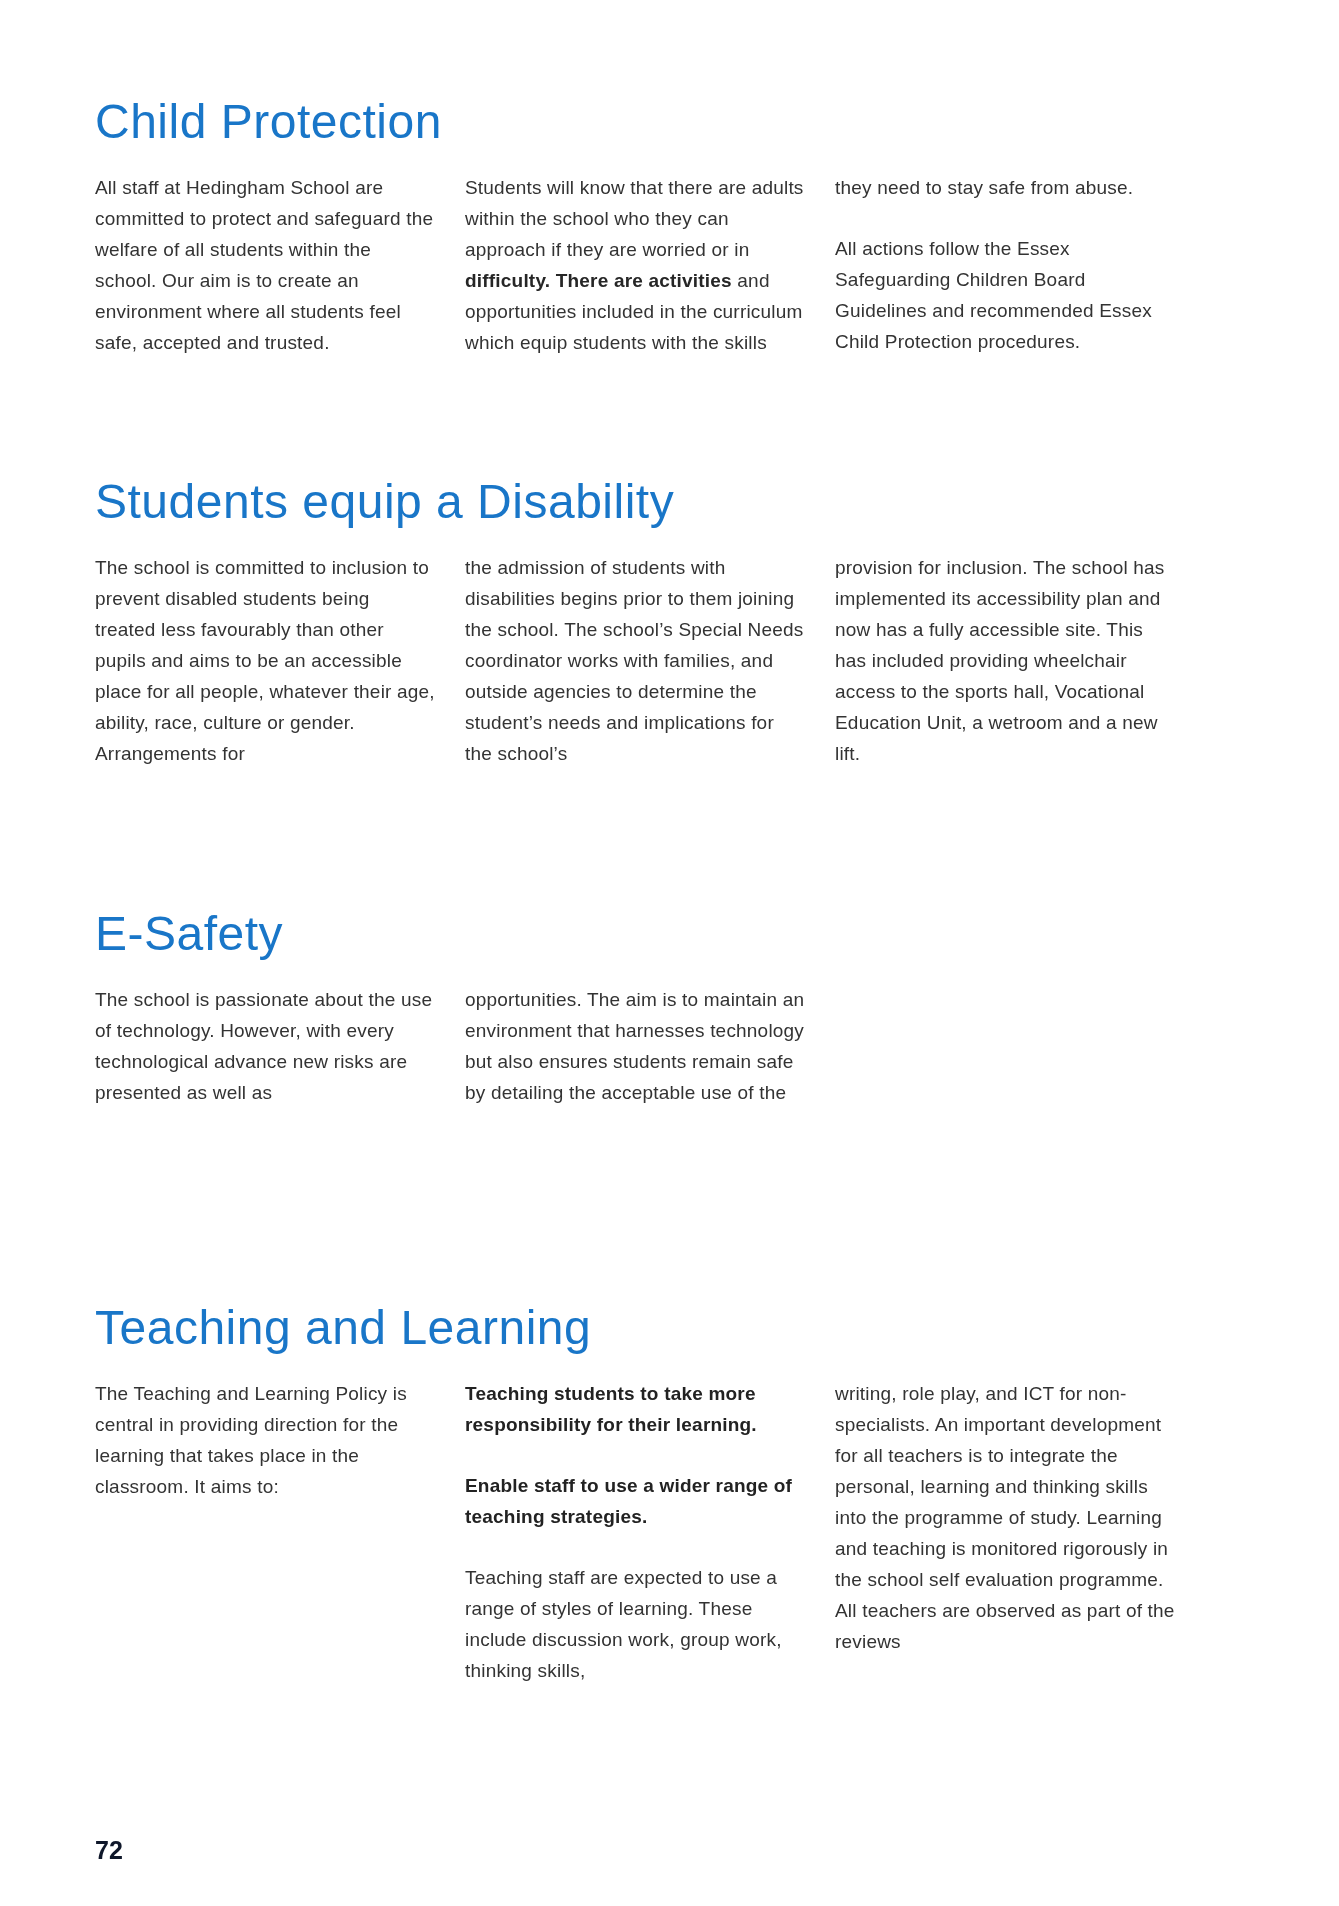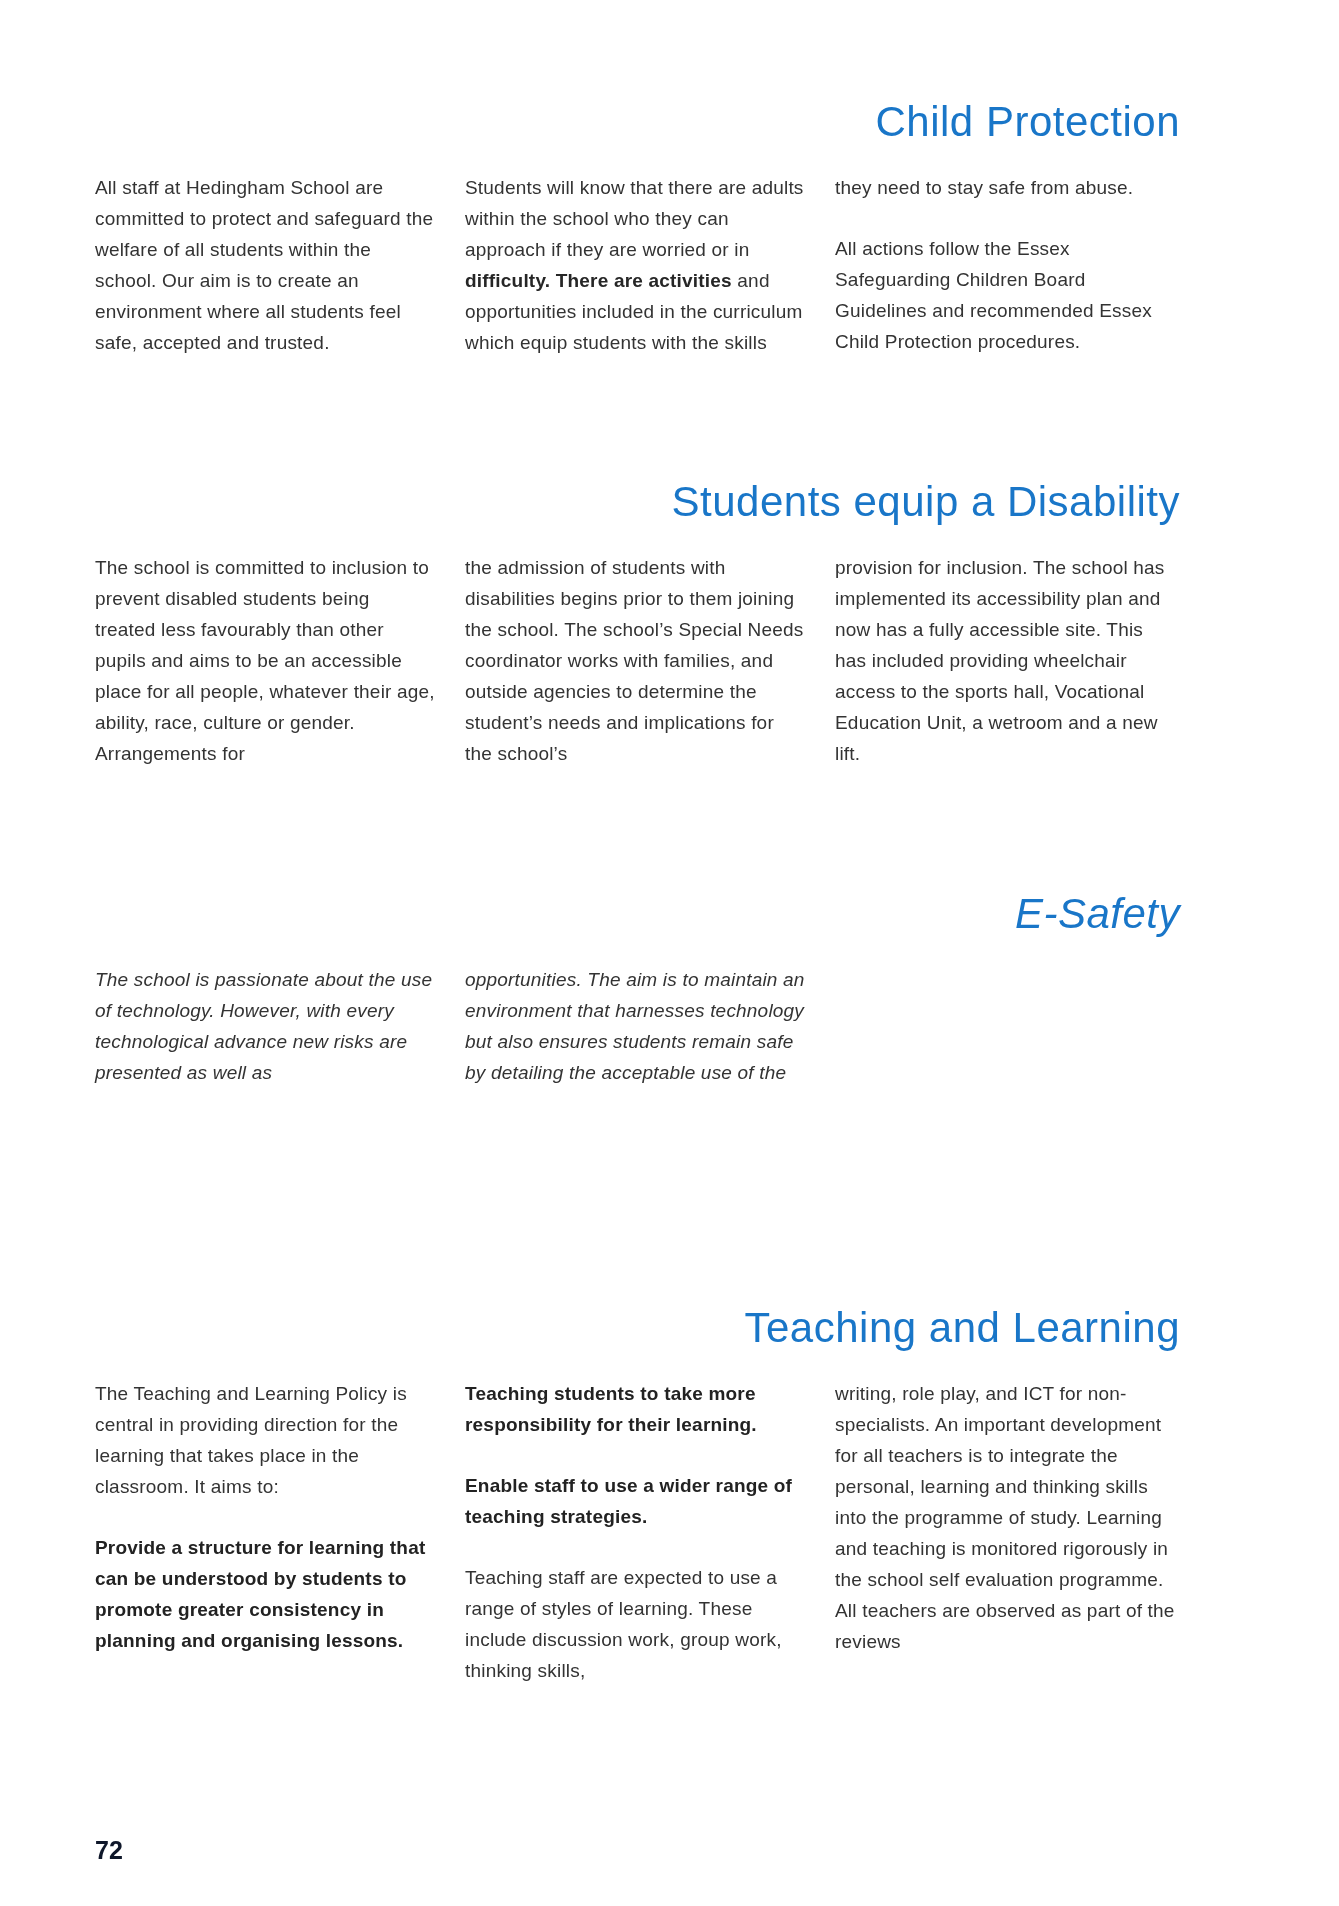--- a/index.html
+++ b/index.html
@@ -16,26 +16,25 @@
     color: #333333;
     overflow: hidden;
   }
   .doc-section {
     position: absolute;
     left: 95px;
     width: 1085px;
   }
   .heading {
     margin: 0 0 26px 0;
-    font-size: 42px;
+    font-size: 48px;
     line-height: 48px;
     font-weight: 400;
     letter-spacing: 0.5px;
     color: var(--accent, #1976C8);
-    text-align: right;
   }
   .cols {
     display: grid;
     grid-template-columns: repeat(3, 340px);
     column-gap: 30px;
     align-items: start;
   }
   .para {
     margin: 0 0 30px 0;
     font-size: 19px;
@@ -57,21 +56,21 @@
     left: 95px;
     top: 1836px;
     font-size: 25px;
     line-height: 28px;
     font-weight: 700;
     color: #0f172a;
   }
   
   #section-0 { top: 98px; }
   #section-1 { top: 478px; }
-  #section-2 { top: 890px; font-style: italic; }
+  #section-2 { top: 910px; }
   #section-3 { top: 1304px; }
 </style>
 </head>
 <body>
 
 <div class="page">
 
   <section class="doc-section" id="section-0">
     <h1 class="heading">Child Protection</h1>
     <div class="cols">
@@ -113,21 +112,20 @@
         <p class="para">opportunities. The aim is to maintain an environment that harnesses technology but also ensures students remain safe by detailing the acceptable use of the</p>
       </div>
     </div>
   </section>
 
   <section class="doc-section" id="section-3">
     <h1 class="heading">Teaching and Learning</h1>
     <div class="cols">
       <div class="col">
         <p class="para">The Teaching and Learning Policy is central in providing direction for the learning that takes place in the classroom. It aims to:</p>
-        <p class="para bold">Provide a structure for learning that can be understood by students to promote greater consistency in planning and organising lessons.</p>
       </div>
       <div class="col">
         <p class="para bold">Teaching students to take more responsibility for their learning.</p>
         <p class="para bold">Enable staff to use a wider range of teaching strategies.</p>
         <p class="para">Teaching staff are expected to use a range of styles of learning. These include discussion work, group work, thinking skills,</p>
       </div>
       <div class="col">
         <p class="para">writing, role play, and ICT for non-specialists. An important development for all teachers is to integrate the personal, learning and thinking skills into the programme of study. Learning and teaching is monitored rigorously in the school self evaluation programme. All teachers are observed as part of the reviews</p>
       </div>
     </div>

